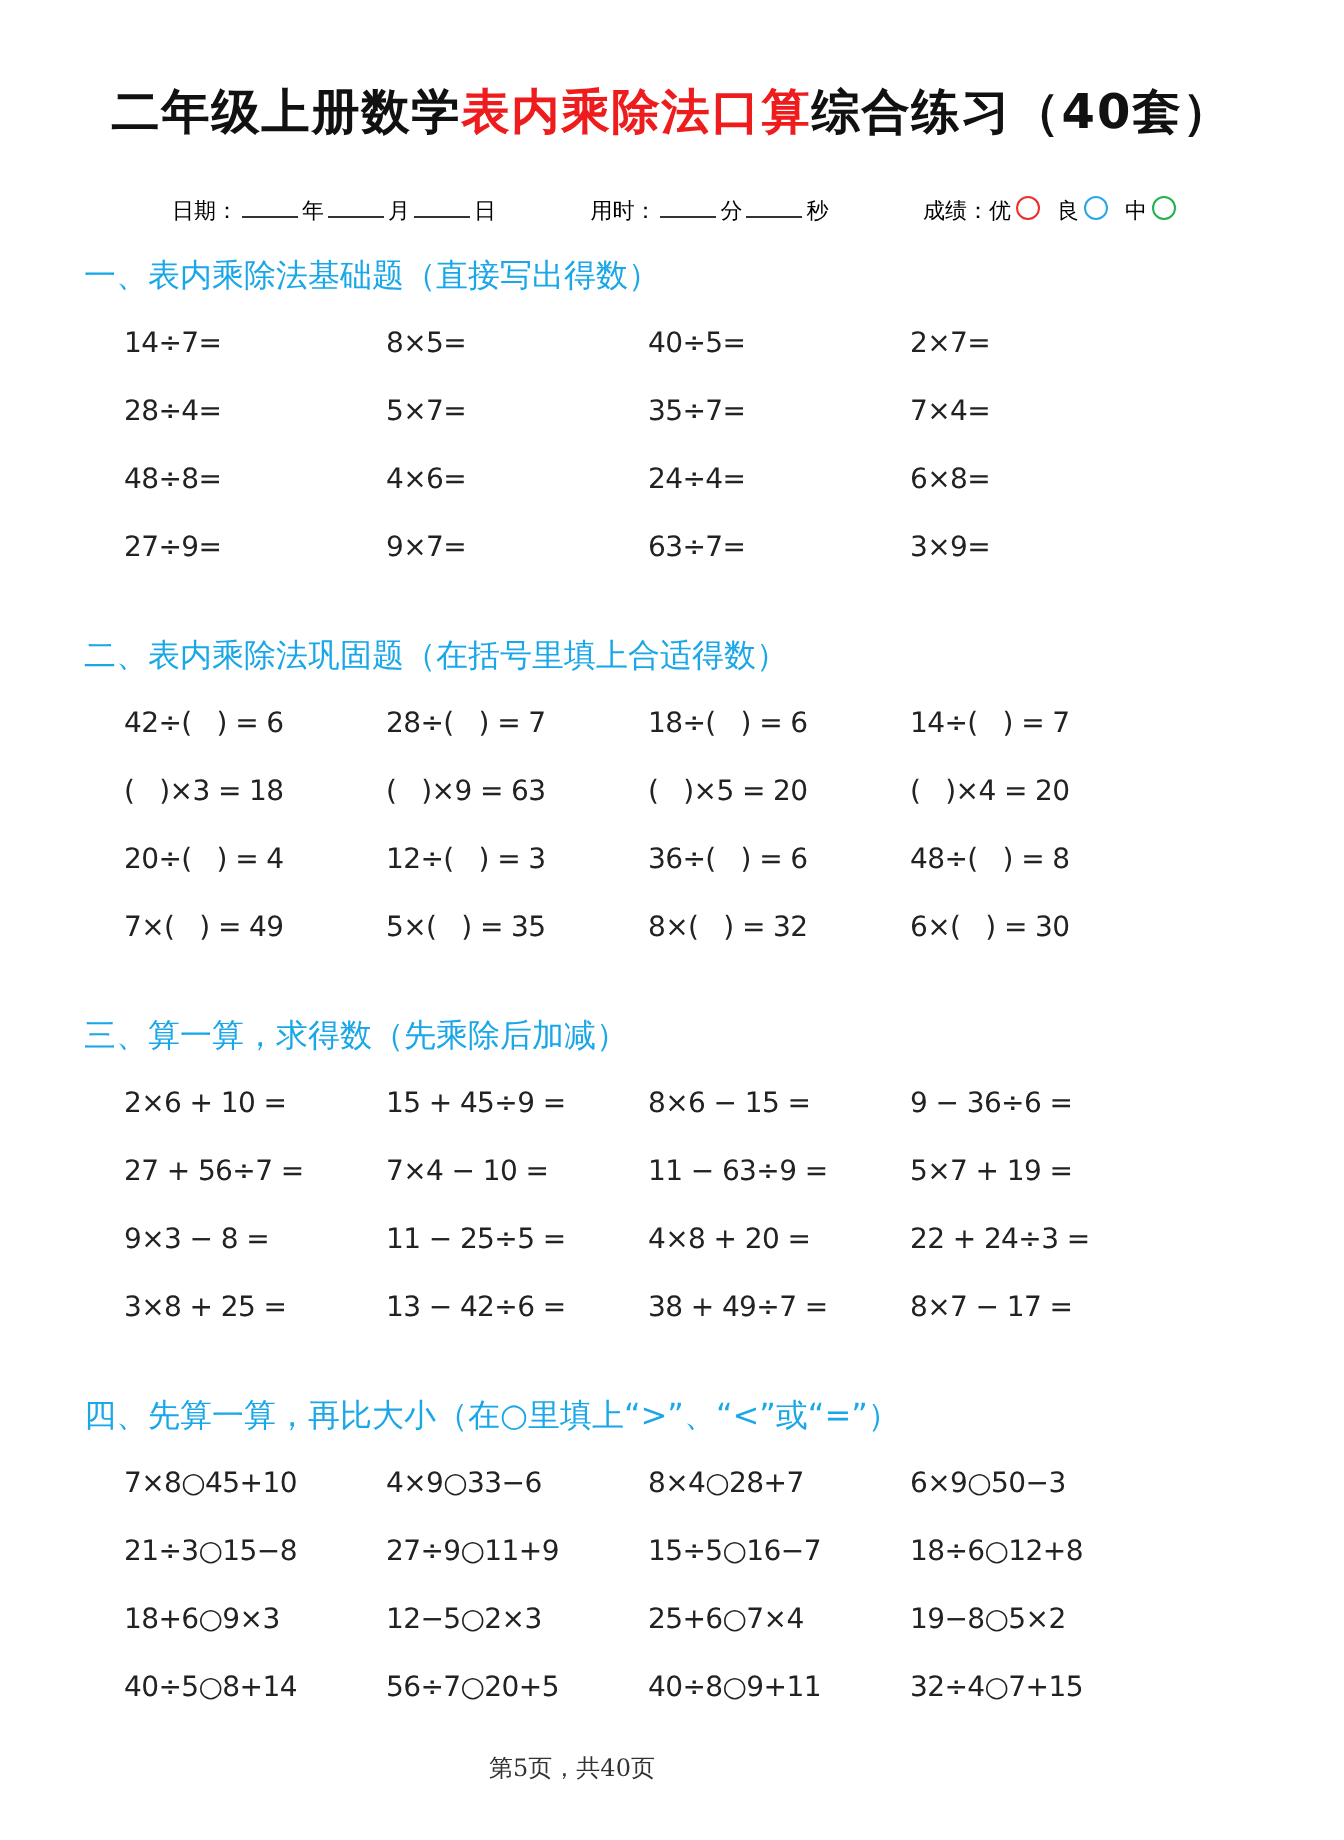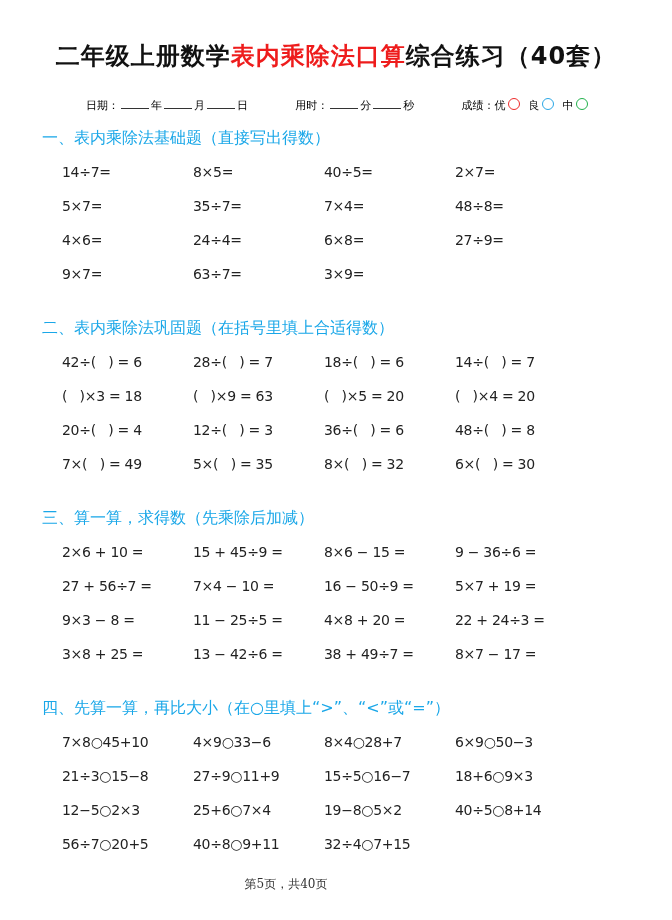--- a/index.html
+++ b/index.html
@@ -34,20 +34,21 @@
   <span>成绩：</span><span>优</span><span class="circ" style="border-color:#ee2b2b"></span><span>良</span><span class="circ" style="border-color:#2aa7e6"></span><span>中</span><span class="circ" style="border-color:#22b24c"></span>
 </div>
 
 <div class="section" style="top:126px">
     <div class="sec-title">一、表内乘除法基础题（直接写出得数）</div>
     <div class="grid">
       <div class="cell">14÷7=</div>
       <div class="cell">8×5=</div>
       <div class="cell">40÷5=</div>
       <div class="cell">2×7=</div>
+      <div class="cell">28÷4=</div>
       <div class="cell">5×7=</div>
       <div class="cell">35÷7=</div>
       <div class="cell">7×4=</div>
       <div class="cell">48÷8=</div>
       <div class="cell">4×6=</div>
       <div class="cell">24÷4=</div>
       <div class="cell">6×8=</div>
       <div class="cell">27÷9=</div>
       <div class="cell">9×7=</div>
       <div class="cell">63÷7=</div>
@@ -77,21 +78,21 @@
   </div>
 <div class="section" style="top:506px">
     <div class="sec-title">三、算一算，求得数（先乘除后加减）</div>
     <div class="grid">
       <div class="cell">2×6 + 10 =</div>
       <div class="cell">15 + 45÷9 =</div>
       <div class="cell">8×6 − 15 =</div>
       <div class="cell">9 − 36÷6 =</div>
       <div class="cell">27 + 56÷7 =</div>
       <div class="cell">7×4 − 10 =</div>
-      <div class="cell">16 − 50÷9 =</div>
+      <div class="cell">11 − 63÷9 =</div>
       <div class="cell">5×7 + 19 =</div>
       <div class="cell">9×3 − 8 =</div>
       <div class="cell">11 − 25÷5 =</div>
       <div class="cell">4×8 + 20 =</div>
       <div class="cell">22 + 24÷3 =</div>
       <div class="cell">3×8 + 25 =</div>
       <div class="cell">13 − 42÷6 =</div>
       <div class="cell">38 + 49÷7 =</div>
       <div class="cell">8×7 − 17 =</div>
     </div>
@@ -99,20 +100,21 @@
 <div class="section" style="top:696px">
     <div class="sec-title">四、先算一算，再比大小（在○里填上“&gt;”、“&lt;”或“=”）</div>
     <div class="grid">
       <div class="cell">7×8○45+10</div>
       <div class="cell">4×9○33−6</div>
       <div class="cell">8×4○28+7</div>
       <div class="cell">6×9○50−3</div>
       <div class="cell">21÷3○15−8</div>
       <div class="cell">27÷9○11+9</div>
       <div class="cell">15÷5○16−7</div>
+      <div class="cell">18÷6○12+8</div>
       <div class="cell">18+6○9×3</div>
       <div class="cell">12−5○2×3</div>
       <div class="cell">25+6○7×4</div>
       <div class="cell">19−8○5×2</div>
       <div class="cell">40÷5○8+14</div>
       <div class="cell">56÷7○20+5</div>
       <div class="cell">40÷8○9+11</div>
       <div class="cell">32÷4○7+15</div>
     </div>
   </div>

